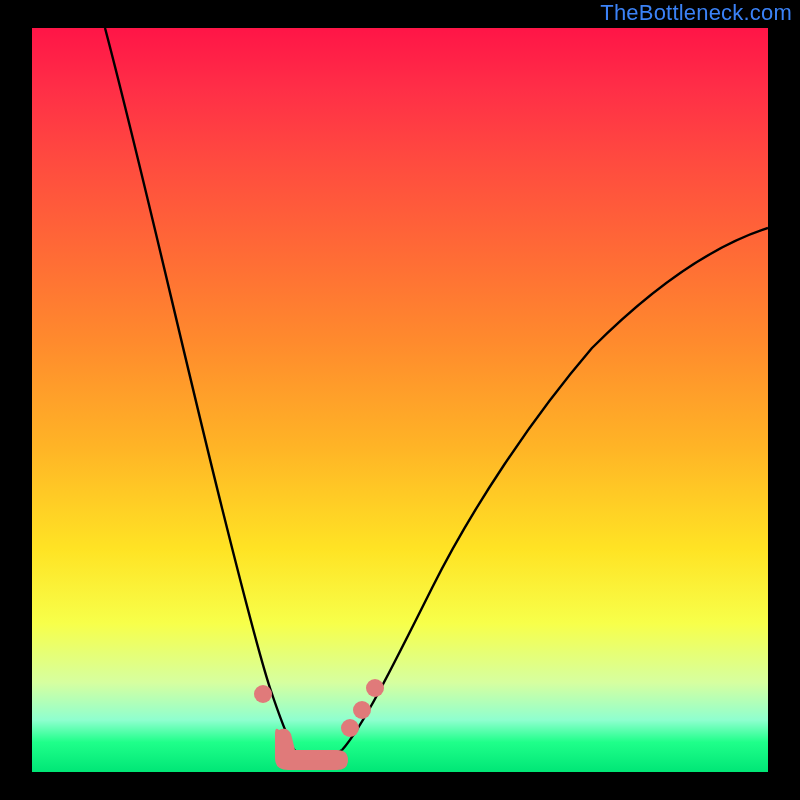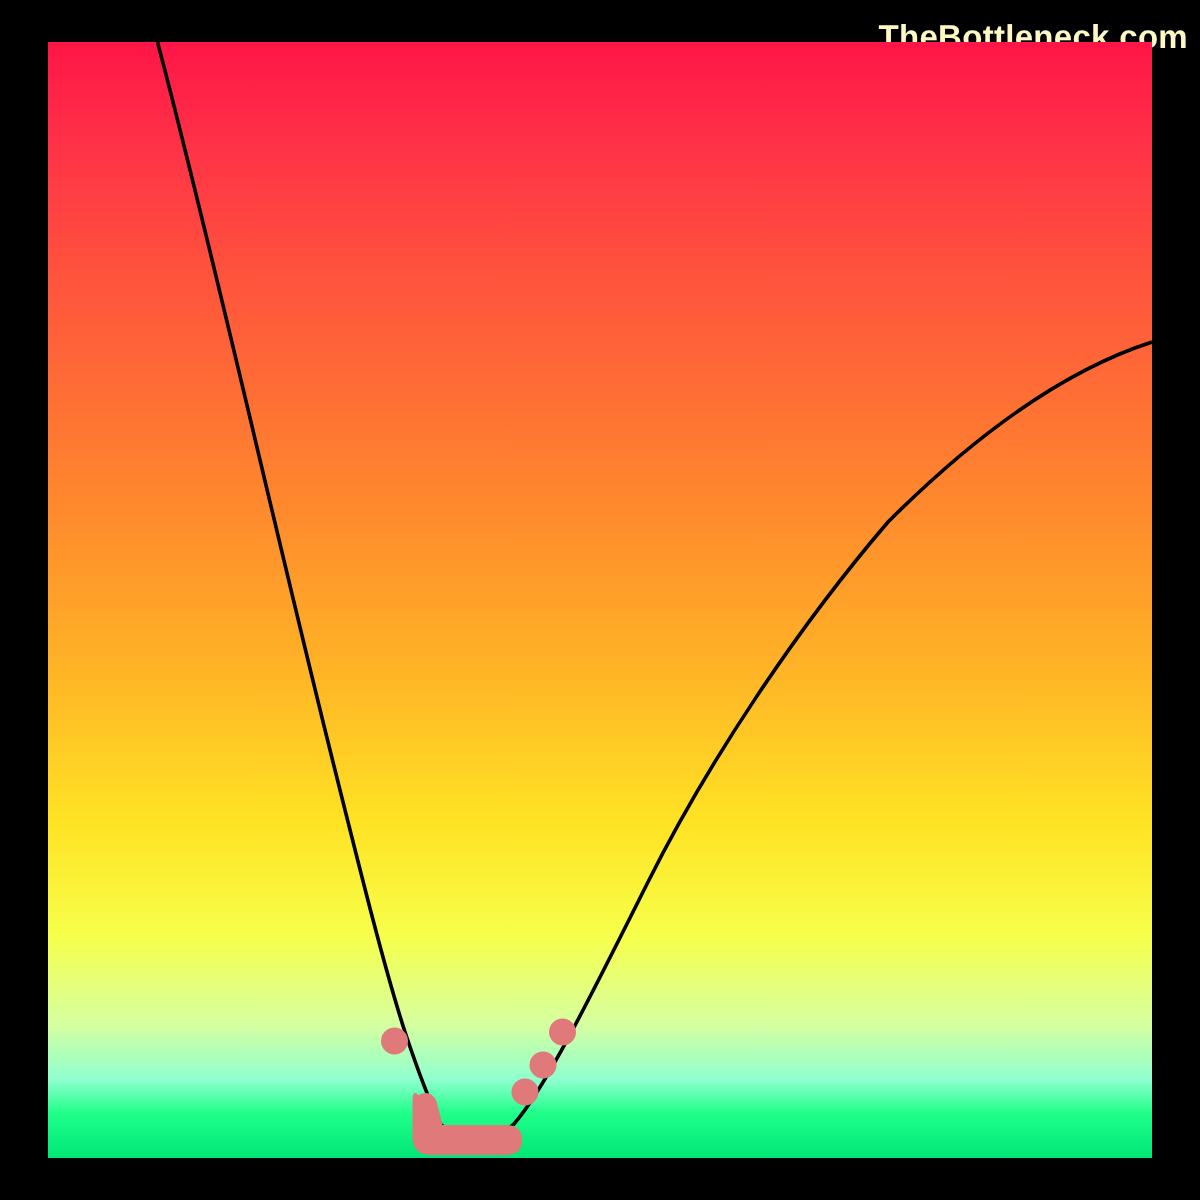--- a/index.html
+++ b/index.html
@@ -37,25 +37,25 @@
       #ffe324 70%,
       #f7ff4a 80%,
       #d6ffa0 88%,
       #8fffcf 93%,
       #1fff8a 96%,
       #00e676 100%
     );
   }
   .watermark {
     position: absolute;
-    top: 12px;
+    top: 0;
     right: 8px;
     font-size: 22px;
-    font-weight: 700;
-    color: #fef9c3;
+    font-weight: 400;
+    color: #3b82f6;
     letter-spacing: 0.2px;
   }
   svg.curve {
     position: absolute;
     left: 0;
     top: 0;
     width: 736px;
     height: 744px;
   }
   .dot {

